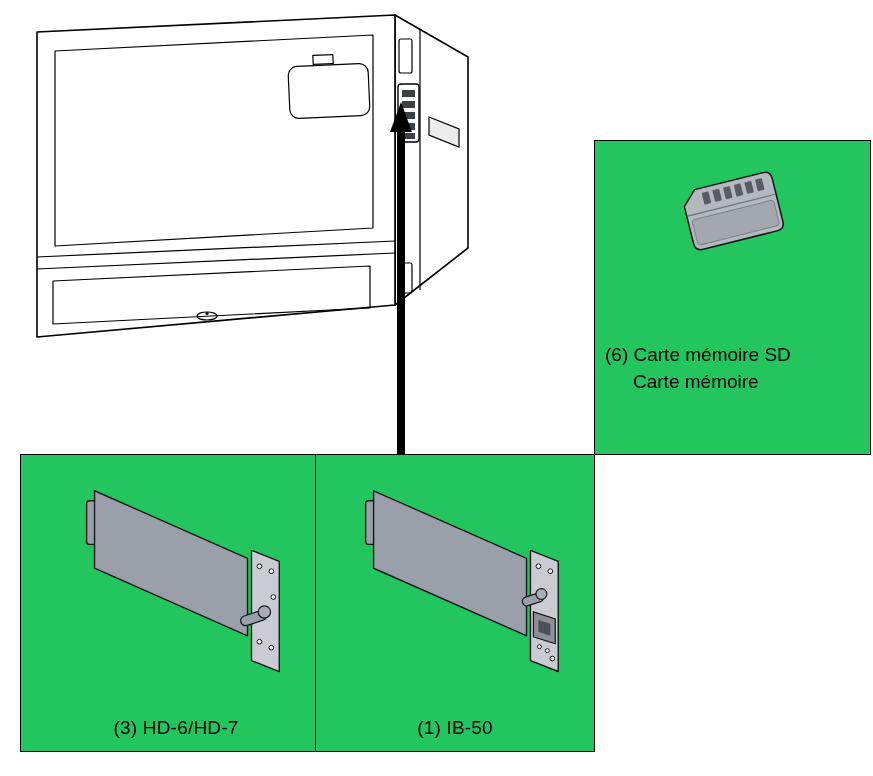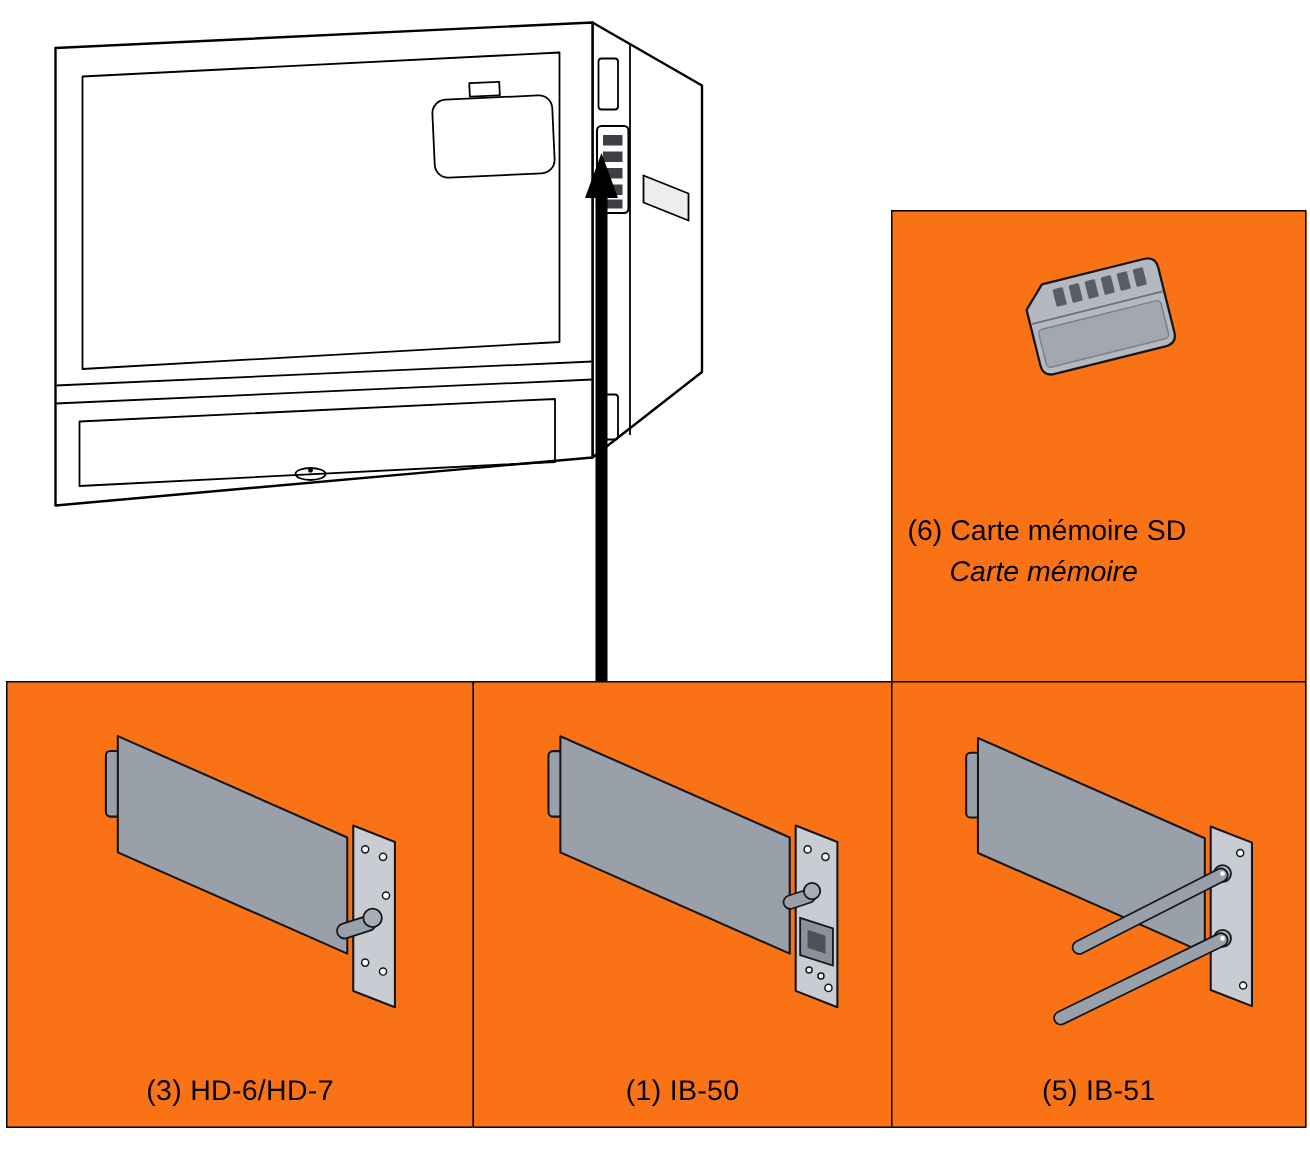--- a/index.html
+++ b/index.html
@@ -11,32 +11,32 @@
   
   #printer { position:absolute; left:25px; top:5px; width:450px; height:350px; }
 
   
   #arrow-shaft { position:absolute; left:397px; top:130px; width:8px; height:325px; background:var(--line,#000); }
   #arrow-head  { position:absolute; left:390px; top:102px; width:0; height:0;
                  border-left:11px solid transparent; border-right:11px solid transparent;
                  border-bottom:30px solid var(--line,#000); }
 
   
-  .panel { position:absolute; border:1px solid var(--line,#000); background:#f97316; }
+  .panel { position:absolute; border:1px solid var(--line,#000); background:#22c55e; }
   #panel-sd   { left:594px; top:140px; width:277px; height:315px; }
-  #panel-hd   { left:4px;   top:454px; width:312px; height:298px; }
+  #panel-hd   { left:20px;   top:454px; width:312px; height:298px; }
   #panel-ib50 { left:315px; top:454px; width:280px; height:298px; }
   #panel-ib51 { left:594px; top:454px; width:277px; height:298px; }
 
   .card-svg { position:absolute; left:0; top:0; width:100%; height:100%; }
   .panel-label { position:absolute; left:0; right:0; bottom:12px; text-align:center; font-size:19px; letter-spacing:0.2px; }
 
   .sd-svg { position:absolute; left:0; top:0; width:277px; height:190px; }
   .sd-label { position:absolute; left:10px; top:200px; font-size:19px; line-height:27px; }
-  .sd-label .indent { padding-left:28px;font-style:italic; }
+  .sd-label .indent { padding-left:28px; }
 
   
   .body-face { fill:#fff; stroke:var(--line,#000); stroke-width:1.6; stroke-linejoin:round; }
   .thin-line { fill:none; stroke:var(--line,#000); stroke-width:1.2; stroke-linejoin:round; }
   .plate   { fill:var(--plate-gray,#9aa0aa); stroke:#14161a; stroke-width:1.4; stroke-linejoin:round; }
   .bracket { fill:var(--bracket-gray,#c9ccd2); stroke:#14161a; stroke-width:1.4; stroke-linejoin:round; }
   .hole { fill:#fff; stroke:#14161a; stroke-width:1; }
   .rod  { fill:var(--plate-gray,#9aa0aa); stroke:#14161a; stroke-width:1.2; }
   .hub  { fill:#a9aeb6; stroke:#14161a; stroke-width:1.2; }
 </style>
@@ -136,32 +136,14 @@
       <g>
         <path d="M219,158 L241,165 L241,190 L219,183 Z" fill="#8b9099" stroke="#14161a" stroke-width="1.2"></path>
         <path d="M224,166 L236,170 L236,182 L224,178 Z" fill="#4c5057"></path>
       </g>
       <circle class="hole" cx="225" cy="193" r="2"></circle>
       <circle class="hole" cx="233" cy="197" r="2"></circle>
     </svg>
     <div class="panel-label">(1) IB-50</div>
   </div>
 
-  <div class="panel" id="panel-ib51">
-    <svg class="card-svg" viewBox="0 0 280 298" preserveAspectRatio="xMidYMid meet">
-      <rect class="plate" x="50" y="46" width="10" height="44" rx="3"></rect>
-      <path class="plate" d="M58,36 L212,104 L212,182 L58,114 Z"></path>
-      <path class="bracket" d="M216,96 L244,107 L244,218 L216,207 Z"></path>
-      <circle class="hole" cx="236" cy="114" r="2.4"></circle>
-      <circle class="hole" cx="238" cy="204" r="2.4"></circle>
-      <g>
-        <circle class="hub" cx="224" cy="128" r="5.8"></circle>
-        <circle class="hub" cx="224" cy="172" r="5.8"></circle>
-        <rect class="rod" x="0" y="-4.5" width="117" height="9" rx="4.5" transform="translate(227,127) rotate(153)"></rect>
-        <rect class="rod" x="0" y="-4.5" width="130" height="9" rx="4.5" transform="translate(227,171) rotate(154)"></rect>
-        <circle cx="224" cy="128" r="1.6" fill="#fff"></circle>
-        <circle cx="224" cy="172" r="1.6" fill="#fff"></circle>
-      </g>
-    </svg>
-    <div class="panel-label">(5) IB-51</div>
-  </div>
 
 </div>
 
 </body></html>

